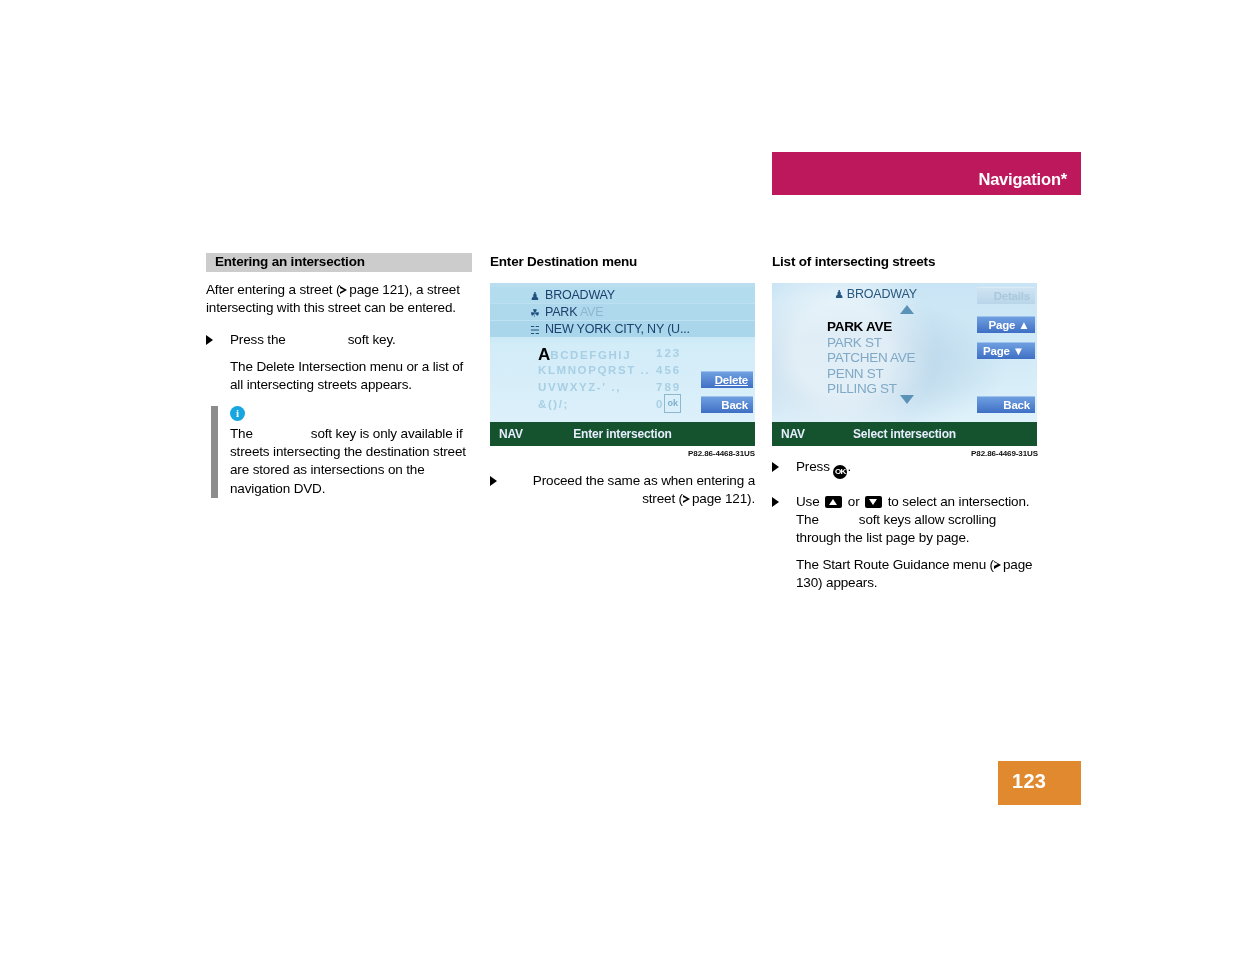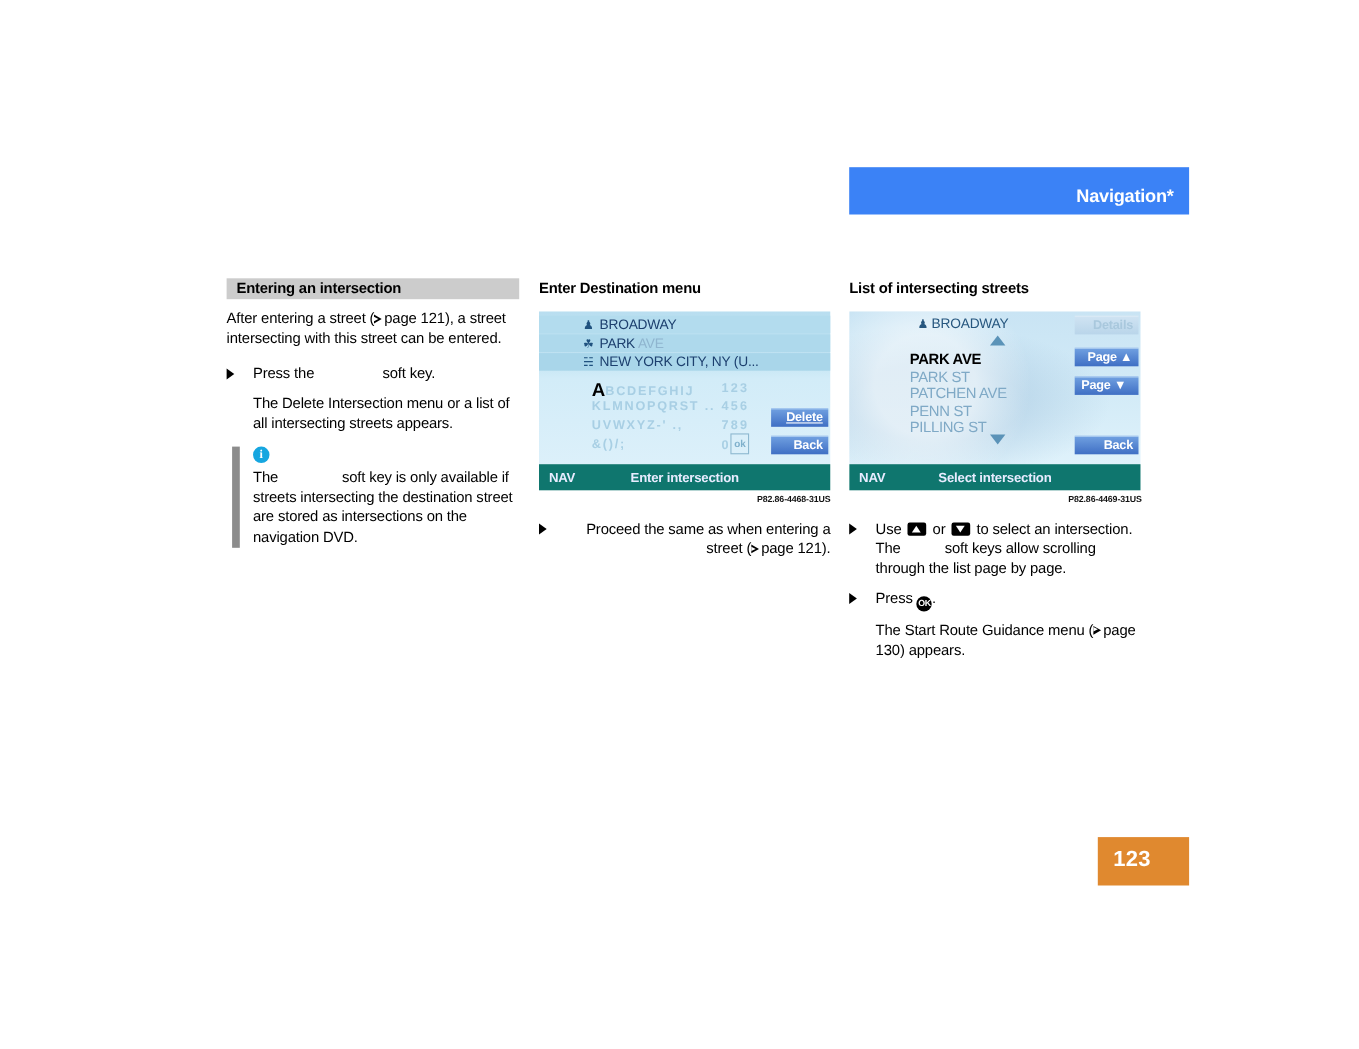--- a/index.html
+++ b/index.html
@@ -17,21 +17,21 @@
   }
 
   
   .header-wrap {
     position: absolute;
     left: 772px;
     top: 152px;
     width: 309px;
   }
   .header-band {
-    background: #3b82f6;
+    background: #be185d;
     height: 43px;
     position: relative;
   }
   .header-title {
     position: absolute;
     right: 14px;
     bottom: 6px;
     color: #ffffff;
     font-size: 16.5px;
     font-weight: bold;
@@ -200,21 +200,21 @@
   .screen-body {
     position: absolute;
     left: 0; top: 0; right: 0;
     height: 139px;
     background: linear-gradient(180deg,#b9def0 0%, #bfe2f2 30%, #d2ecf8 44%, #dcf0fa 100%);
   }
   .screen-status {
     position: absolute;
     left: 0; right: 0; bottom: 0;
     height: 24px;
-    background: #0f766e;
+    background: #14532d;
     color: #e8ecff;
     font-size: 12px;
     font-weight: bold;
     letter-spacing: -0.2px;
   }
   .screen-status .nav-lbl { position: absolute; left: 9px; top: 5px; }
   .screen-status .st-title { position: absolute; left: 0; right: 0; top: 5px; text-align: center; }
   .screen-cap {
     text-align: right;
     font-size: 8px;
@@ -507,29 +507,29 @@
     <div class="softkey wide" style="top:113px;">Back</div>
 
     <div class="screen-status">
       <span class="nav-lbl">NAV</span>
       <span class="st-title">Select intersection</span>
     </div>
   </div>
 
   <div class="screen-cap">P82.86-4469-31US</div>
 
+  <div class="bullet">
+    <span class="tri"></span><span>Press</span>
+    <span class="okglyph">OK</span><span>.</span>
+  </div>
+
   <div class="bullet" style="margin-top:14px;">
     <span class="tri"></span><span>Use</span>
     <span class="keyglyph up"></span>
     <span>or</span>
     <span class="keyglyph down"></span>
     <span>to select an intersection. The</span><span class="softkey-gap-xs"></span><span>soft keys allow scrolling through the list page by page.</span>
   </div>
 
-  <div class="bullet">
-    <span class="tri"></span><span>Press</span>
-    <span class="okglyph">OK</span><span>.</span>
-  </div>
-
   <div class="sub-para"><span>The Start Route Guidance menu (</span><span class="pref-hollow"></span><span>page 130</span><span>) appears.</span></div>
 </div>
 
 <div class="pagenum">123</div>
 
 </body></html>

